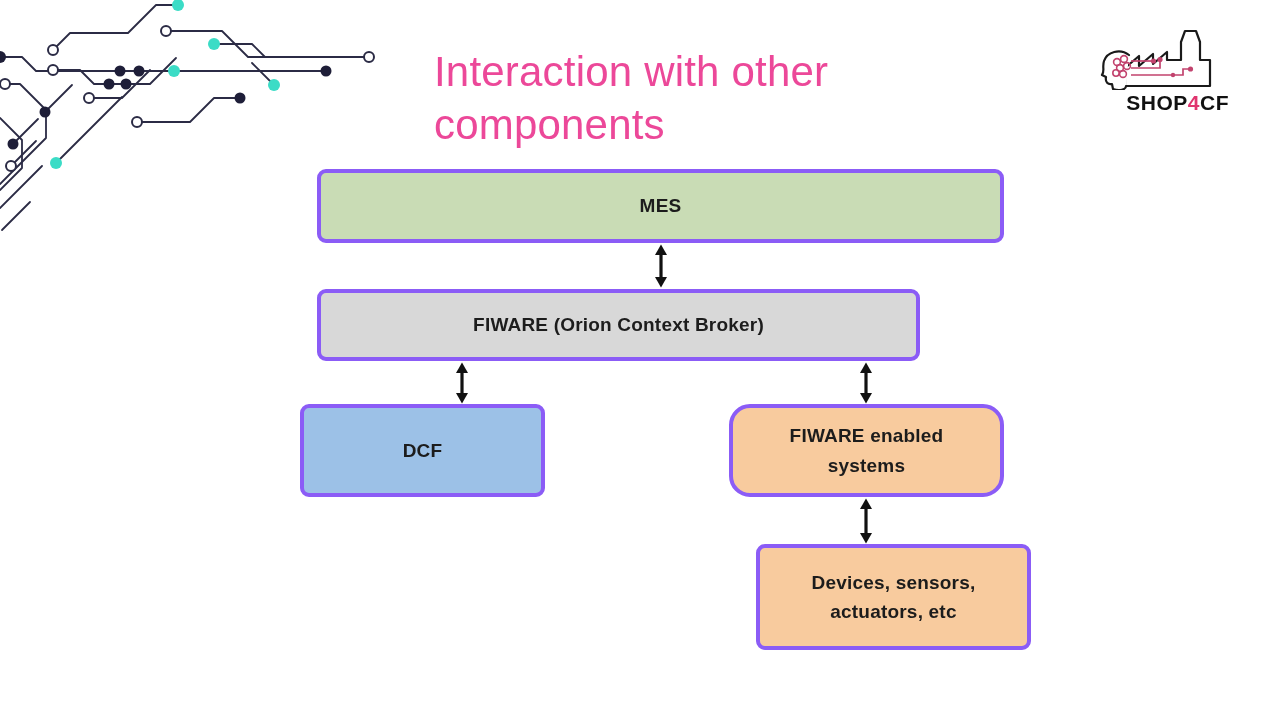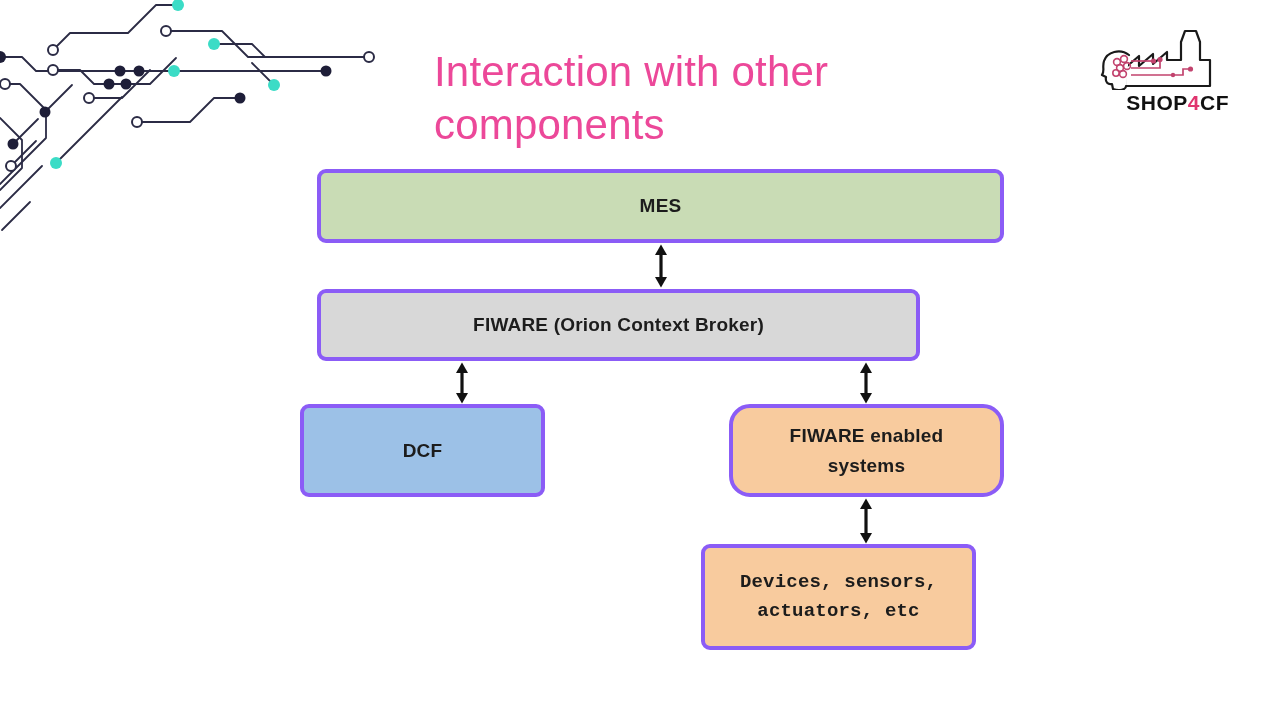--- a/index.html
+++ b/index.html
@@ -26,21 +26,21 @@
   .dbox{
     position:absolute;border:4px solid #8b5cf6;border-radius:9px;
     display:flex;align-items:center;justify-content:center;text-align:center;
     font-size:19px;font-weight:600;color:#1c1c1c;line-height:1.55;
     box-sizing:border-box;letter-spacing:0.2px;
   }
   .box-mes    {left:317px;top:169px;width:687px;height:74px;background:#c9dcb5;}
   .box-fiware {left:317px;top:289px;width:603px;height:72px;background:#d8d8d8;}
   .box-dcf    {left:300px;top:404px;width:245px;height:93px;background:#9cc1e7;}
   .box-fes    {left:729px;top:404px;width:275px;height:93px;background:#f8cb9e;padding:0 44px;border-radius:21px;}
-  .box-dev    {left:701px;top:544px;width:275px;height:106px;background:#f8cb9e;padding:0 34px;font-family:Liberation Mono, monospace;}
+  .box-dev    {left:756px;top:544px;width:275px;height:106px;background:#f8cb9e;padding:0 34px;}
 
   .arrow{position:absolute;}
 </style>
 </head>
 <body>
 
 <div class="slide">
 
   <svg class="circuit" width="392" height="236" viewBox="0 0 392 236">
     <g fill="none" stroke="#2b2b45" stroke-width="1.8" stroke-linejoin="round" stroke-linecap="round">

